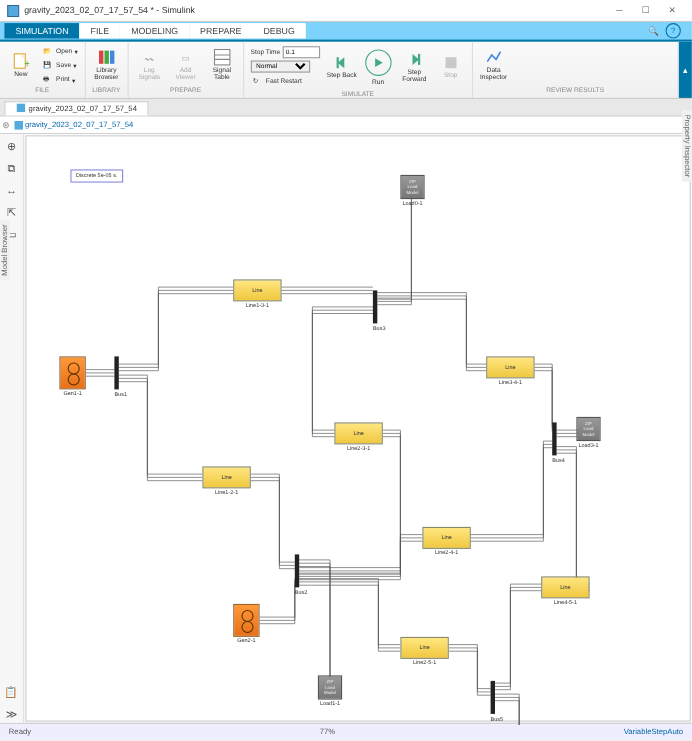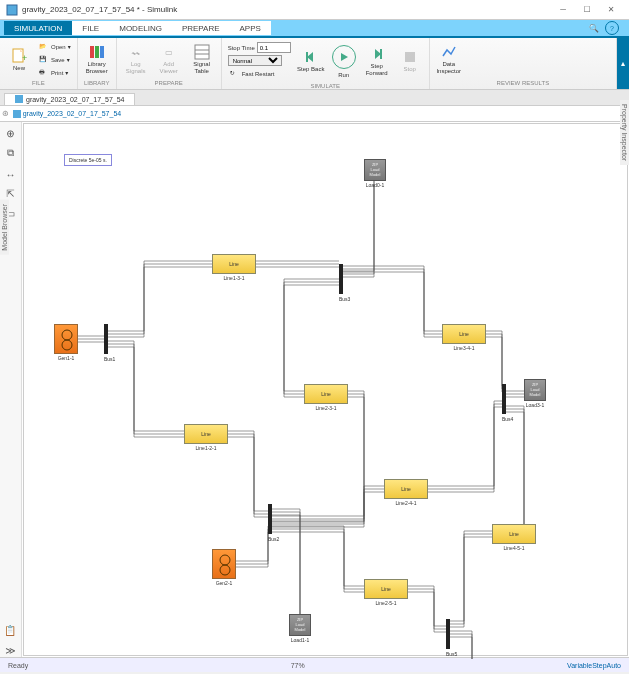--- a/index.html
+++ b/index.html
@@ -63,21 +63,21 @@
   <div class="winbtn">─</div>
   <div class="winbtn">☐</div>
   <div class="winbtn">✕</div>
 </div>
 
 <div class="ribtabs">
   <div class="ribtab active">SIMULATION</div>
   <div class="ribtab">FILE</div>
   <div class="ribtab">MODELING</div>
   <div class="ribtab">PREPARE</div>
-  <div class="ribtab">APPS</div>
+  <div class="ribtab">DEBUG</div>
   <div class="help">
     <span>🔍</span>
     <span style="border:1px solid #0076a8;border-radius:50%;font-size:7px">?</span>
   </div>
 </div>
 
 <div class="ribbon">
   <div class="rgroup">
     <div class="rgroup-body">
       <div class="bigbtn">

